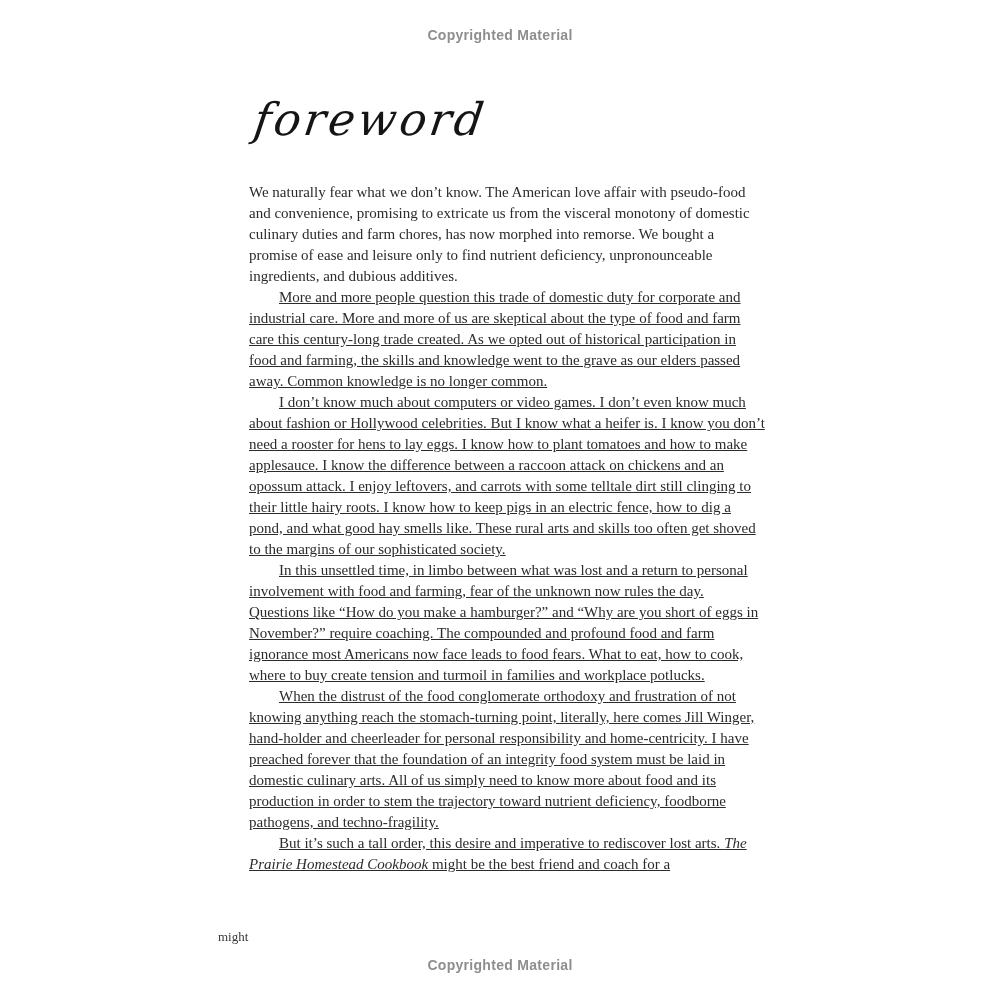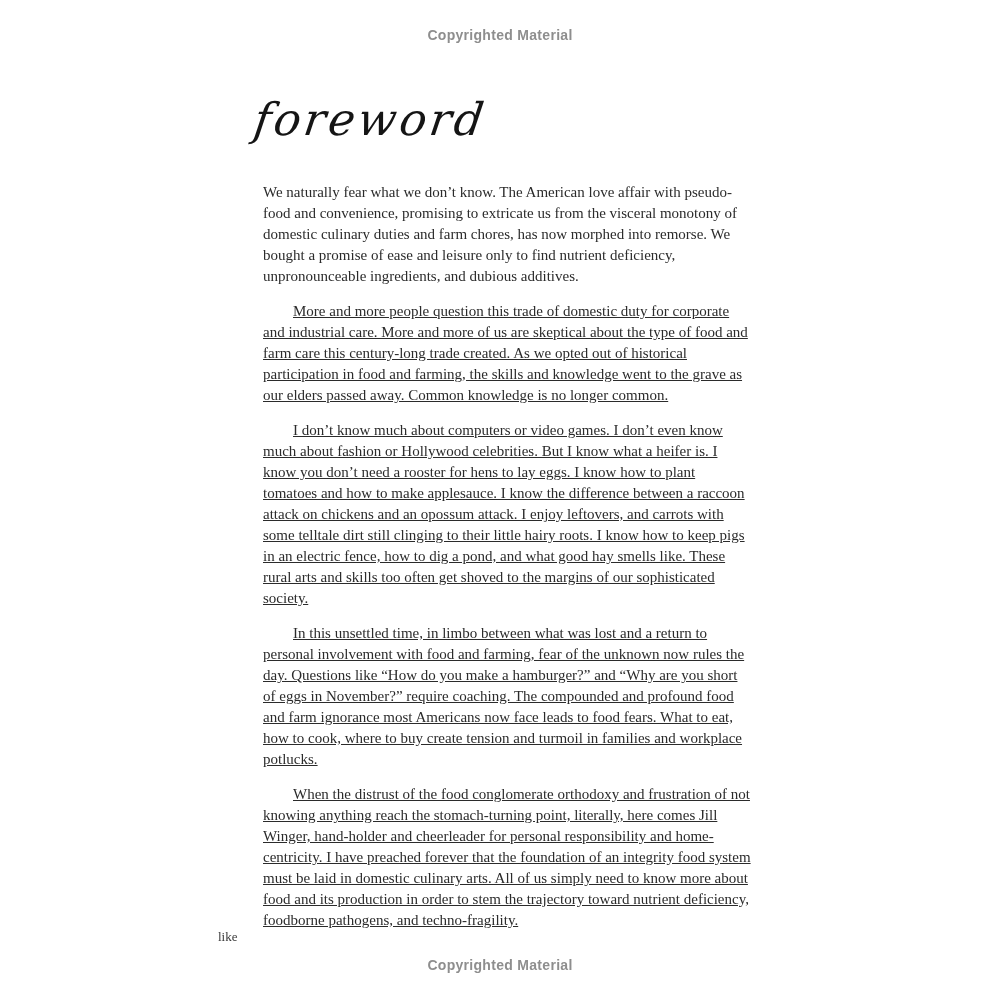--- a/index.html
+++ b/index.html
@@ -39,21 +39,21 @@
     font-style: italic;
     font-weight: normal;
     font-size: 45px;
     line-height: 64px;
     letter-spacing: 3px;
     color: #151515;
     transform: skewX(-8deg);
     transform-origin: left bottom;
   }
   .bodytext p {
-    margin: 14px;
+    margin: 0;
     font-family: "Liberation Serif", serif;
     font-size: 15px;
     line-height: 21px;
     color: #2b2b2b;
     text-align: left;
   }
   .bodytext p.indent { text-indent: 30px; text-decoration: underline; }
   .bodytext em { font-style: italic; }
   .page-number {
     position: absolute;
@@ -73,20 +73,21 @@
 
   <div class="content">
     <h1 class="heading">foreword</h1>
 
     <div class="bodytext">
         <p><span>We naturally fear what we don’t know. The American love affair with pseudo-food and convenience, promising to extricate us from the visceral monotony of domestic culinary duties and farm chores, has now morphed into remorse. We bought a promise of ease and leisure only to find nutrient deficiency, unpronounceable ingredients, and dubious additives.</span></p>
         <p class="indent"><span>More and more people question this trade of domestic duty for corporate and industrial care. More and more of us are skeptical about the type of food and farm care this century-long trade created. As we opted out of historical participation in food and farming, the skills and knowledge went to the grave as our elders passed away. Common knowledge is no longer common.</span></p>
         <p class="indent"><span>I don’t know much about computers or video games. I don’t even know much about fashion or Hollywood celebrities. But I know what a heifer is. I know you don’t need a rooster for hens to lay eggs. I know how to plant tomatoes and how to make applesauce. I know the difference between a raccoon attack on chickens and an opossum attack. I enjoy leftovers, and carrots with some telltale dirt still clinging to their little hairy roots. I know how to keep pigs in an electric fence, how to dig a pond, and what good hay smells like. These rural arts and skills too often get shoved to the margins of our sophisticated society.</span></p>
         <p class="indent"><span>In this unsettled time, in limbo between what was lost and a return to personal involvement with food and farming, fear of the unknown now rules the day. Questions like “How do you make a hamburger?” and “Why are you short of eggs in November?” require coaching. The compounded and profound food and farm ignorance most Americans now face leads to food fears. What to eat, how to cook, where to buy create tension and turmoil in families and workplace potlucks.</span></p>
         <p class="indent"><span>When the distrust of the food conglomerate orthodoxy and frustration of not knowing anything reach the stomach-turning point, literally, here comes Jill Winger, hand-holder and cheerleader for personal responsibility and home-centricity. I have preached forever that the foundation of an integrity food system must be laid in domestic culinary arts. All of us simply need to know more about food and its production in order to stem the trajectory toward nutrient deficiency, foodborne pathogens, and techno-fragility.</span></p>
+        <p class="indent"><span>But it’s such a tall order, this desire and imperative to rediscover lost arts. </span><em>The Prairie Homestead Cookbook</em><span> might be the best friend and coach for a</span></p>
       </div>
   </div>
 
-  <div class="page-number">like</div>
+  <div class="page-number">might</div>
 
   <div class="notice notice-bottom">Copyrighted Material</div>
 
 </div>
 
 </body></html>

